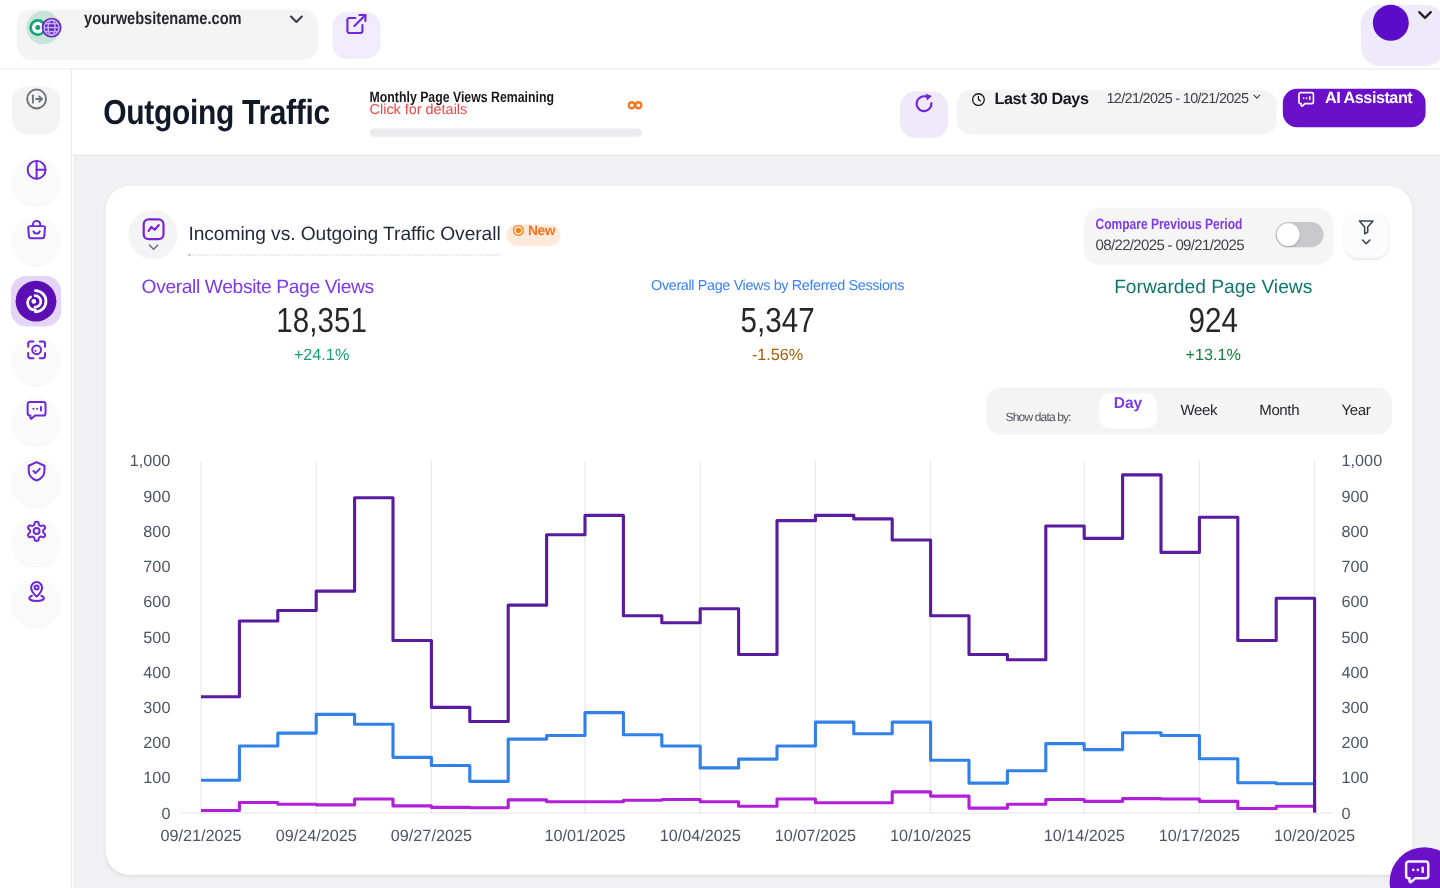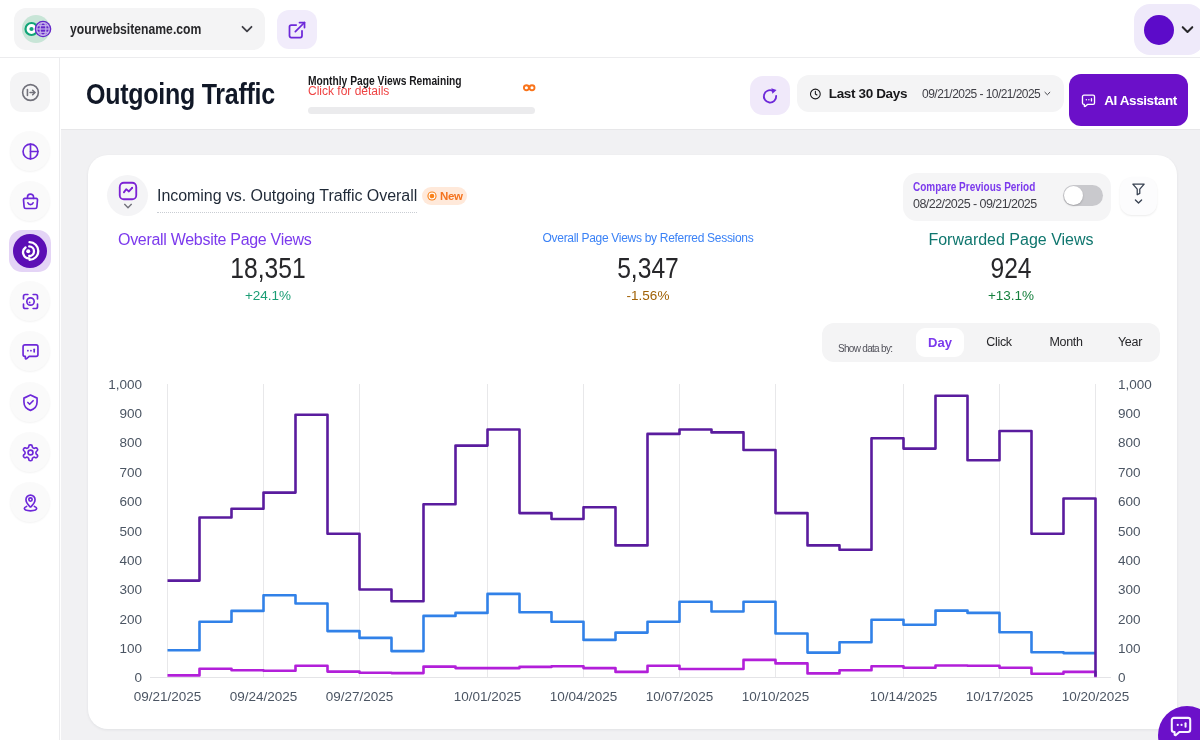--- a/index.html
+++ b/index.html
@@ -1,18 +1,18 @@
 <!DOCTYPE html>
 <html><head><meta charset="utf-8">
 <style>
 *{margin:0;padding:0;box-sizing:border-box}
 html,body{width:1200px;height:740px;overflow:hidden}
 body{font-family:"Liberation Sans",sans-serif;background:#fff;position:relative;color:#18181b}
 .abs{position:absolute}
-.flex{display:flex;align-items:center}
+.flex{display:flex;}
 svg{display:block}
 </style></head>
 <body>
 
 <div class="abs" style="left:61px;top:129px;width:1139px;height:611px;background:#f1f1f3;border-top:1px solid #e7e7e9"></div>
 
 <div class="abs" style="left:88px;top:155px;width:1089px;height:574px;background:#fff;border-radius:20px;box-shadow:0 1px 3px rgba(16,24,40,.07)"></div>
 
 <div class="abs" style="left:0;top:0;width:1200px;height:58px;background:#fff;border-bottom:1px solid #ececee"></div>
 <div class="abs flex" style="left:14px;top:8px;width:251px;height:42px;background:#f4f4f5;border-radius:12px;padding:0 10px 0 7px">
@@ -133,26 +133,26 @@
       <path d="M15.2 5.8 A7.4 7.4 0 1 0 19.4 12" stroke="#6d28d9" stroke-width="2.2" stroke-linecap="round"></path>
       <path d="M13.6 2.6 L19.9 4.9 L14.9 9.4 Z" fill="#6d28d9"></path>
     </svg>
 </div>
 <div class="abs flex" style="left:797px;top:75px;width:267px;height:37px;background:#f4f4f5;border-radius:12px;padding:0 12px">
   <svg width="16" height="16" viewBox="0 0 24 24" stroke="#18181b" stroke-width="2" fill="none" stroke-linecap="round" stroke-linejoin="round">
       <circle cx="12" cy="12" r="9.2"></circle>
       <path d="M12 7v5l3 2"></path>
     </svg>
   <span style="font-size:13.5px;font-weight:bold;margin-left:7px;letter-spacing:-.35px;white-space:nowrap">Last 30 Days</span>
-  <span style="font-size:12px;color:#3f3f46;margin-left:15px;letter-spacing:-.55px;white-space:nowrap">09/21/2025 - 10/21/2025</span>
+  <span style="font-size:12px;color:#3f3f46;margin-left:15px;letter-spacing:-.55px;white-space:nowrap">12/21/2025 - 10/21/2025</span>
   <svg width="11" height="11" viewBox="0 0 16 16" style="margin-left:3px">
       <path d="M3.5 5.8 8 10.3 12.5 5.8" stroke="#3f3f46" stroke-width="1.8" fill="none" stroke-linecap="round" stroke-linejoin="round"></path>
     </svg>
 </div>
-<div class="abs flex" style="left:1069px;top:74px;width:119px;height:52px;background:#6b10c9;border-radius:12px;justify-content:center">
+<div class="abs flex" style="left:1069px;top:74px;width:119px;height:32px;background:#6b10c9;border-radius:12px;justify-content:center">
   <svg width="17" height="17" viewBox="0 0 24 24" stroke="#fff" stroke-width="1.9" fill="none" stroke-linecap="round" stroke-linejoin="round">
       <path d="M5.5 4.5h13a2 2 0 0 1 2 2v9a2 2 0 0 1-2 2h-8l-3.2 2.8a.7.7 0 0 1-1.2-.5v-2.3h-.6a2 2 0 0 1-2-2v-9a2 2 0 0 1 2-2z"></path>
       <circle cx="9" cy="11" r="1" fill="#fff" stroke="none"></circle>
       <circle cx="12.5" cy="11" r="1" fill="#fff" stroke="none"></circle>
       <path d="M16.2 9.4v3.2"></path>
     </svg>
   <span style="font-size:13.5px;font-weight:bold;color:#fff;margin-left:7px;letter-spacing:-.4px;white-space:nowrap">AI Assistant</span>
 </div>
 
 <div class="abs" style="left:107px;top:175px;width:41px;height:41px;background:#f4f4f6;border-radius:50%">
@@ -194,21 +194,21 @@
 <div class="abs" style="left:478px;top:231px;width:340px;text-align:center;font-size:12px;color:#3b82f6;letter-spacing:-.3px">Overall Page Views by Referred Sessions</div>
 <div class="abs" style="left:478px;top:252px;width:340px;text-align:center;font-size:29px;color:#27272a;transform:scaleX(.85)">5,347</div>
 <div class="abs" style="left:478px;top:288px;width:340px;text-align:center;font-size:13.5px;color:#a16207">-1.56%</div>
 <div class="abs" style="left:861px;top:231px;width:300px;text-align:center;font-size:16px;color:#0f766e">Forwarded Page Views</div>
 <div class="abs" style="left:861px;top:252px;width:300px;text-align:center;font-size:29px;color:#27272a;transform:scaleX(.85)">924</div>
 <div class="abs" style="left:861px;top:288px;width:300px;text-align:center;font-size:13.5px;color:#15803d">+13.1%</div>
 
 <div class="abs" style="left:822px;top:323px;width:338px;height:39px;background:#f4f4f5;border-radius:12px">
   <span class="abs" style="left:16px;top:20px;font-size:10px;color:#52525b;letter-spacing:-.7px;white-space:nowrap">Show data by:</span>
   <div class="abs flex" style="left:94px;top:5px;width:48px;height:29px;background:#fff;border-radius:9px;justify-content:center;font-size:13px;font-weight:bold;color:#7c3aed">Day</div>
-  <span class="abs" style="left:177px;top:12px;font-size:12.5px;color:#27272a;letter-spacing:-.3px;transform:translateX(-50%)">Click</span>
+  <span class="abs" style="left:177px;top:12px;font-size:12.5px;color:#27272a;letter-spacing:-.3px;transform:translateX(-50%)">Week</span>
   <span class="abs" style="left:244px;top:12px;font-size:12.5px;color:#27272a;letter-spacing:-.3px;transform:translateX(-50%)">Month</span>
   <span class="abs" style="left:308px;top:12px;font-size:12.5px;color:#27272a;letter-spacing:-.3px;transform:translateX(-50%)">Year</span>
 </div>
 <svg style="position:absolute;left:0;top:0" width="1200" height="740" viewBox="0 0 1200 740" fill="none">
 <line x1="167.5" y1="384" x2="167.5" y2="677.5" stroke="#e8e8ea" stroke-width="1"></line>
     <line x1="263.5" y1="384" x2="263.5" y2="677.5" stroke="#e8e8ea" stroke-width="1"></line>
     <line x1="359.5" y1="384" x2="359.5" y2="677.5" stroke="#e8e8ea" stroke-width="1"></line>
     <line x1="487.5" y1="384" x2="487.5" y2="677.5" stroke="#e8e8ea" stroke-width="1"></line>
     <line x1="583.5" y1="384" x2="583.5" y2="677.5" stroke="#e8e8ea" stroke-width="1"></line>
     <line x1="679.5" y1="384" x2="679.5" y2="677.5" stroke="#e8e8ea" stroke-width="1"></line>

